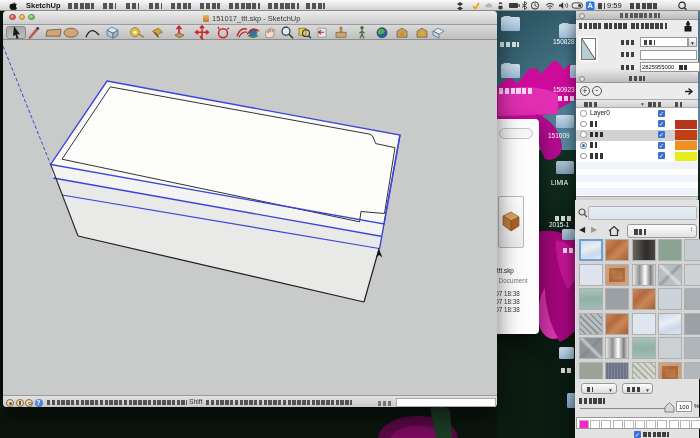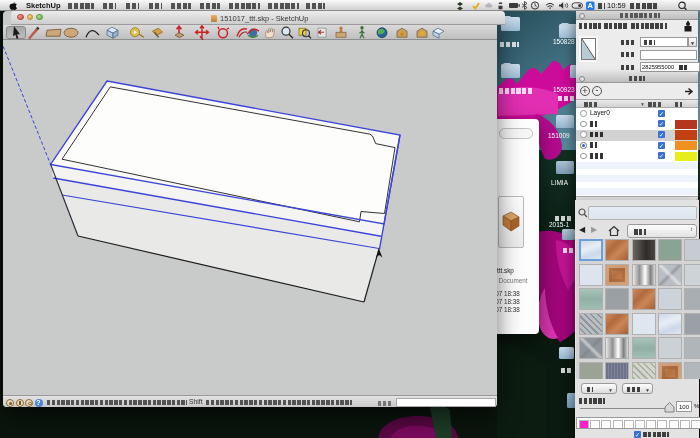--- a/index.html
+++ b/index.html
@@ -87,21 +87,21 @@
   </svg>
   <div class="t" style="left:1px;top:148px;font-size:6.3px;color:#222;">7_ttt.skp</div>
   <div class="t" style="left:0px;top:158px;font-size:6.3px;color:#777;">kip Document</div>
   <div class="t" style="left:1px;top:171px;font-size:6.3px;color:#333;">0/07 18:38</div>
   <div class="t" style="left:1px;top:179px;font-size:6.3px;color:#333;">0/07 18:38</div>
   <div class="t" style="left:1px;top:187px;font-size:6.3px;color:#333;">0/07 18:38</div>
 </div>
 
 <div class="ab" style="left:3px;top:11px;width:494px;height:396px;border-radius:4px;box-shadow:0 10px 25px rgba(0,0,0,.55);z-index:3;background:#c9cbca">
 
-  <div class="ab" style="left:0;top:0;width:100%;height:14px;background:linear-gradient(#ececec,#cdcdcd);border-bottom:1px solid #9b9b9b;border-radius:4px 4px 0 0;margin-left:8px;">
+  <div class="ab" style="left:0;top:0;width:100%;height:14px;background:linear-gradient(#ececec,#cdcdcd);border-bottom:1px solid #9b9b9b;border-radius:4px 4px 0 0;">
     <div class="ab" style="left:6px;top:2.8px;width:6.5px;height:6.5px;border-radius:50%;background:radial-gradient(circle at 35% 30%,#f2a39a,#d8564a 70%);border:0.5px solid #b04b3e;"></div>
     <div class="ab" style="left:15.7px;top:2.8px;width:6.5px;height:6.5px;border-radius:50%;background:radial-gradient(circle at 35% 30%,#f7d98c,#e8a73d 70%);border:0.5px solid #c08b2d;"></div>
     <div class="ab" style="left:25.4px;top:2.8px;width:6.5px;height:6.5px;border-radius:50%;background:radial-gradient(circle at 35% 30%,#b5e09a,#71b94e 70%);border:0.5px solid #5d9b3c;"></div>
     <div class="ab" style="left:200px;top:4px;width:6px;height:7px;background:linear-gradient(#e8b46a,#c07c2a);border-radius:1px;"></div>
     <div class="t" style="left:209px;top:3px;font-size:7.5px;color:#3a3a3a;">151017_ttt.skp - SketchUp</div>
   </div>
 
   <div class="ab" style="left:0;top:14px;width:100%;height:15px;background:linear-gradient(#dadada,#bfbfbf);border-bottom:1px solid #8d8d8d;">
     <div class="ab" style="left:3px;top:1px;width:20px;height:12.5px;background:linear-gradient(#a8a8a8,#bdbdbd);border:1px solid #8a8a8a;border-radius:3px;"></div>
     <svg class="ab" style="left:0;top:0" width="494" height="15" viewBox="0 0 494 15">
@@ -266,21 +266,21 @@
     <path d="M104,4.5 h1.8 l2.4,-2.4 v6.8 l-2.4,-2.4 h-1.8 Z" fill="#333"></path>
       <path d="M110,4 q1.3,1.4 0,2.8 M111.7,2.8 q2.2,2.6 0,5.2" stroke="#333" stroke-width="0.8" fill="none"></path>
     <rect x="117" y="2.8" width="10.5" height="5.4" rx="2.7" fill="none" stroke="#333" stroke-width="0.9"></rect>
       <circle cx="124.6" cy="5.5" r="1.5" fill="#333"></circle>
     <rect x="131" y="1.5" width="8.5" height="8.5" rx="1.5" fill="#2878e8"></rect>
     <text x="135.2" y="8.3" font-size="7.5" font-weight="bold" fill="#fff" text-anchor="middle" font-family="Liberation Sans">A</text>
     <circle cx="227" cy="5.3" r="3.2" fill="none" stroke="#222" stroke-width="1.1"></circle>
       <path d="M229.3,7.6 l2.2,2.2" stroke="#222" stroke-width="1.3"></path>
   </svg>
   <div class="b" style="left:598px;top:3px;width:7px;height:6px;color:#222;"></div>
-  <div class="t" style="left:607px;top:1px;font-size:7.5px;color:#111;">10:59</div>
+  <div class="t" style="left:607px;top:1px;font-size:7.5px;color:#111;">9:59</div>
   <div class="b" style="left:630px;top:3.2px;width:28px;height:5.5px;color:#222;"></div>
 </div>
 
 <div class="ab" style="left:576px;top:11px;width:122px;height:63px;background:#ececec;box-shadow:-3px 4px 10px rgba(0,0,0,.4);z-index:4">
   <div class="ab" style="left:0;top:0;width:100%;height:9px;background:linear-gradient(#d9d9d9,#bdbdbd);border-bottom:1px solid #999;">
     <div class="ab" style="left:3px;top:1.5px;width:6px;height:6px;border-radius:50%;border:1px solid #888;background:#e0e0e0;"></div>
     <div class="b2" style="left:44px;top:2.2px;width:40px;height:4.6px;color:#444;"></div>
   </div>
   <div class="b2" style="left:3px;top:12px;width:22px;height:5.5px;color:#222;"></div>
   <div class="b2" style="left:28px;top:12px;width:24px;height:5.5px;color:#222;"></div>

